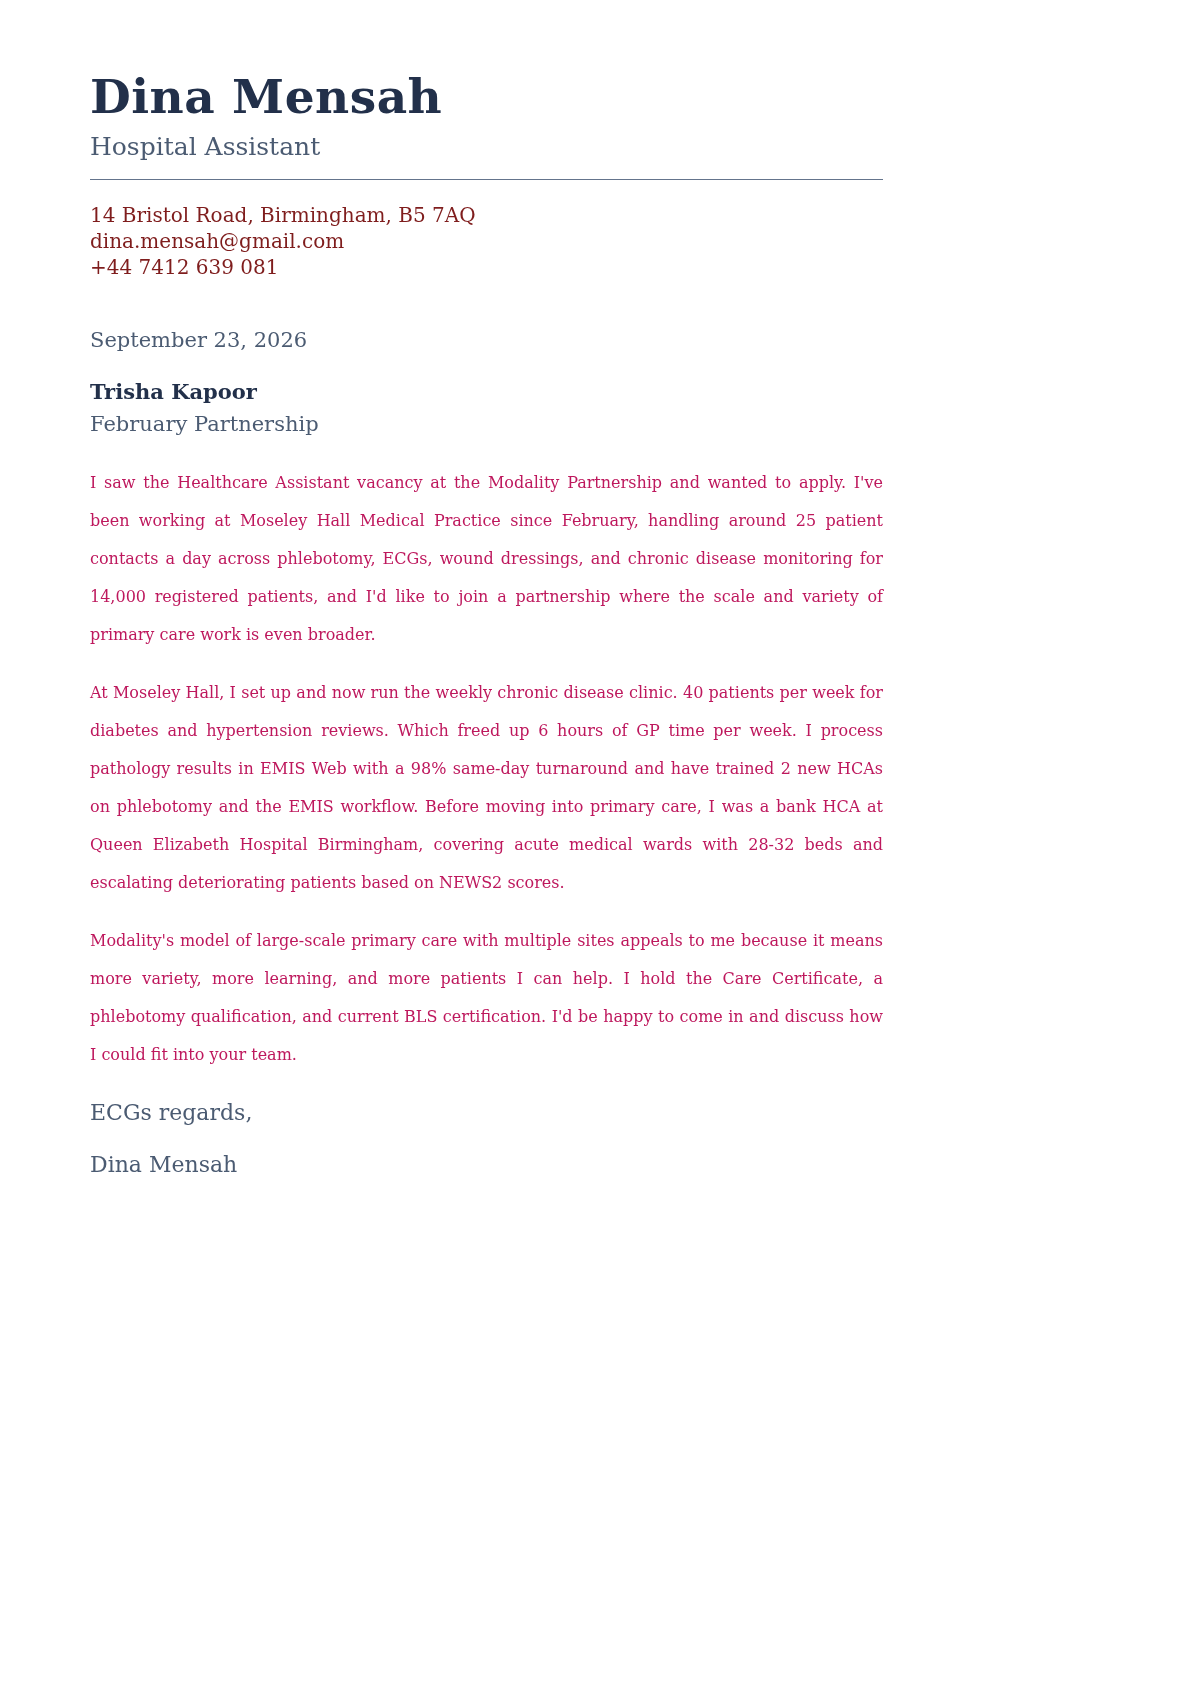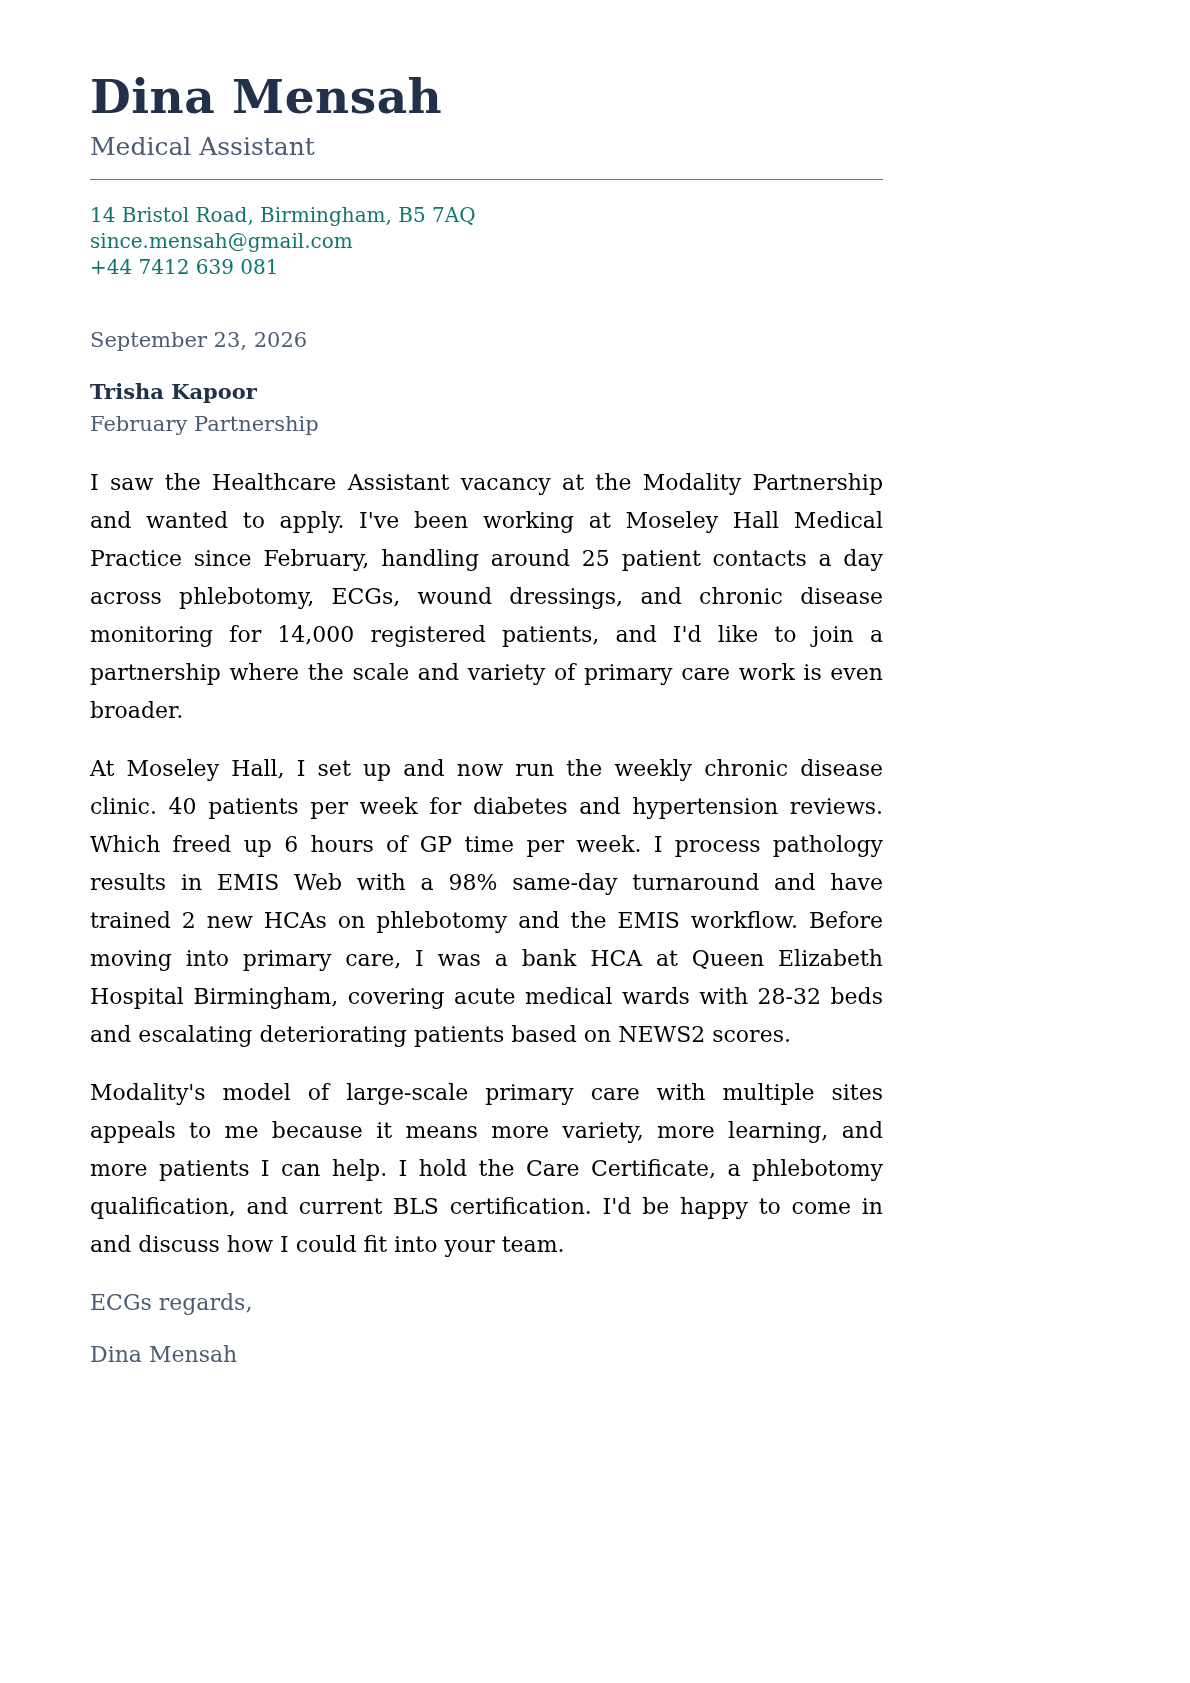--- a/index.html
+++ b/index.html
@@ -36,21 +36,21 @@
   }
   .header-divider {
     border: none;
     border-top: 1px solid #64748c;
     height: 0;
     margin: 0 0 22px 0;
   }
   .contact-info {
     font-size: 20px;
     line-height: 26px;
-    color: #0f766e;
+    color: #7f1d1d;
     margin-bottom: 48px;
   }
   
   .letter-date {
     font-size: 21px;
     color: #4b5b72;
     margin-bottom: 24px;
   }
   .recipient-block {
     font-size: 21px;
@@ -60,48 +60,48 @@
   .recipient-name {
     font-weight: 700;
     color: #22304a;
   }
   
   .salutation {
     font-size: 22px;
     margin-bottom: 26px;
   }
   .body-par {
-    font-size: 22px;
+    font-size: 16px;
     line-height: 38px;
     text-align: justify;
     margin-bottom: 20px;
-    color: #000000;
+    color: #be185d;
   }
   .closing {
     font-size: 22px;
     line-height: 38px;
     margin-bottom: 14px;
   }
   .signature {
     font-size: 22px;
     line-height: 38px;
   }
 </style>
 </head>
 <body>
 
 <div class="page">
 
   <header>
     <h1 class="candidate-name">Dina Mensah</h1>
-    <div class="job-title">Medical Assistant</div>
+    <div class="job-title">Hospital Assistant</div>
     <hr class="header-divider">
     <div class="contact-info">
       <div>14 Bristol Road, Birmingham, B5 7AQ</div>
-      <div>since.mensah@gmail.com</div>
+      <div>dina.mensah@gmail.com</div>
       <div>+44 7412 639 081</div>
     </div>
   </header>
 
   <main>
     <div class="letter-date">September 23, 2026</div>
 
     <div class="recipient-block">
       <div class="recipient-name">Trisha Kapoor</div>
       <div class="recipient-company">February Partnership</div>

